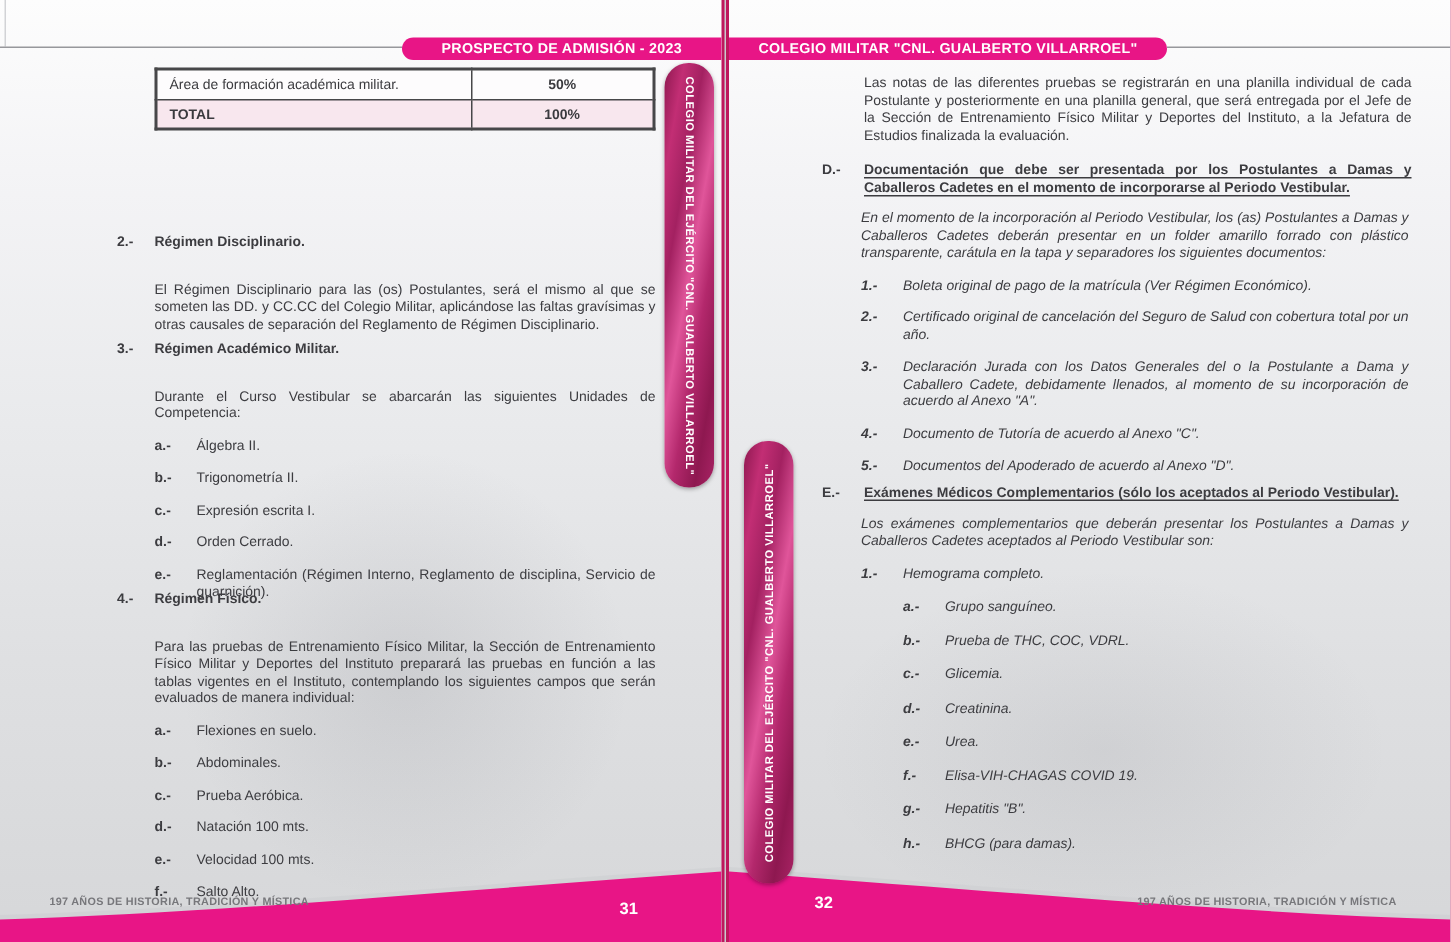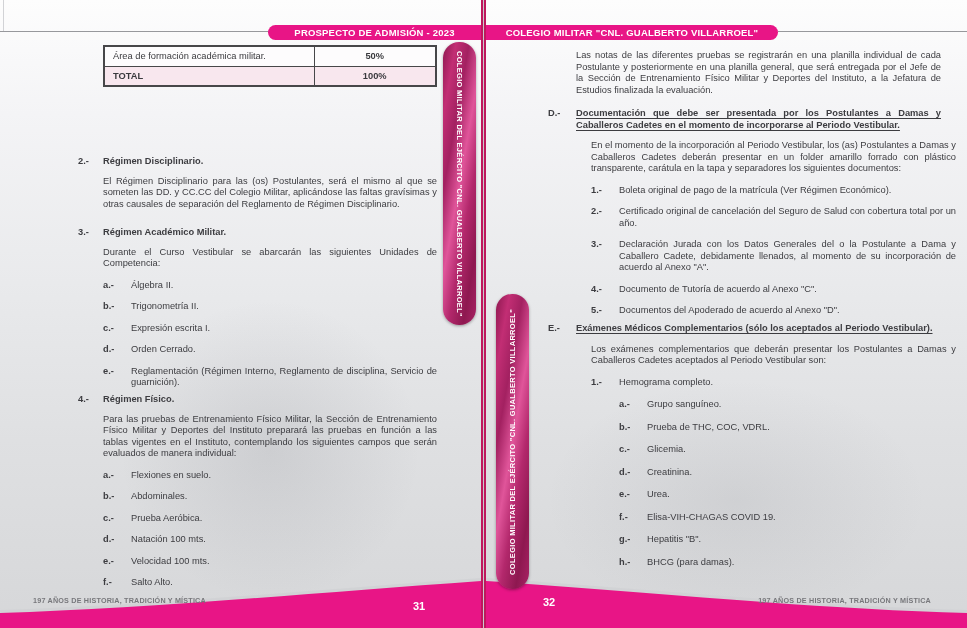--- a/index.html
+++ b/index.html
@@ -42,34 +42,34 @@
   td.val { text-align:center; font-weight:bold; width:122px; }
   tr.pinkrow td { background:#f8e7ee; }
   td.bold { font-weight:bold; }
 
   
   .txt { font-size:9.3px; line-height:11.5px; color:#3c3c40; }
   .sec { position:absolute; left:78px; width:359px; }
   .sec-row { display:flex; }
   .sec-num { width:25px; font-weight:bold; }
   .sec-title { font-weight:bold; flex:1; }
-  .sec-body { margin-left:25px; width:334px; margin-top:8px; text-align:justify; }
+  .sec-body { margin-left:25px; width:334px; margin-top:20px; text-align:justify; }
   .li-row { display:flex; margin-top:10px; }
   .li-letter { width:28px; font-weight:bold; }
   .li-text { flex:1; text-align:justify; }
 
   
   .rp-intro { position:absolute; left:90px; top:50px; width:365px; text-align:justify; }
   .rp-sec { position:absolute; left:62px; width:393px; }
   .rp-secD { top:108px; }
   .rp-secE { top:323px; }
   .rp-sec .sec-letter { width:28px; font-weight:bold; }
   .rp-sec .sec-title { font-weight:bold; text-decoration:underline; text-underline-offset:2px;
     text-align:justify; }
-  .rp-sec .sec-body { margin-left:43px; width:365px; margin-top:9px; text-align:justify; }
+  .rp-sec .sec-body { margin-left:26px; width:365px; margin-top:9px; text-align:justify;font-style:italic; }
   .num-row { display:flex; margin-top:10px; }
   .num-col { width:28px; font-weight:bold; }
   .num-text { flex:1; text-align:justify; }
   .subs { margin-left:28px; }
   .subs .li-row { margin-top:11px; }
 
   
   .ribbon { position:absolute; width:33px; border-radius:16px;
     background:linear-gradient(100deg,#8e1850 0%,#c22e74 16%,#a32161 32%,#e0559a 50%,#b3286c 66%,#8e1850 84%,#a82364 100%);
     box-shadow:0 1px 3px rgba(0,0,0,.35);

